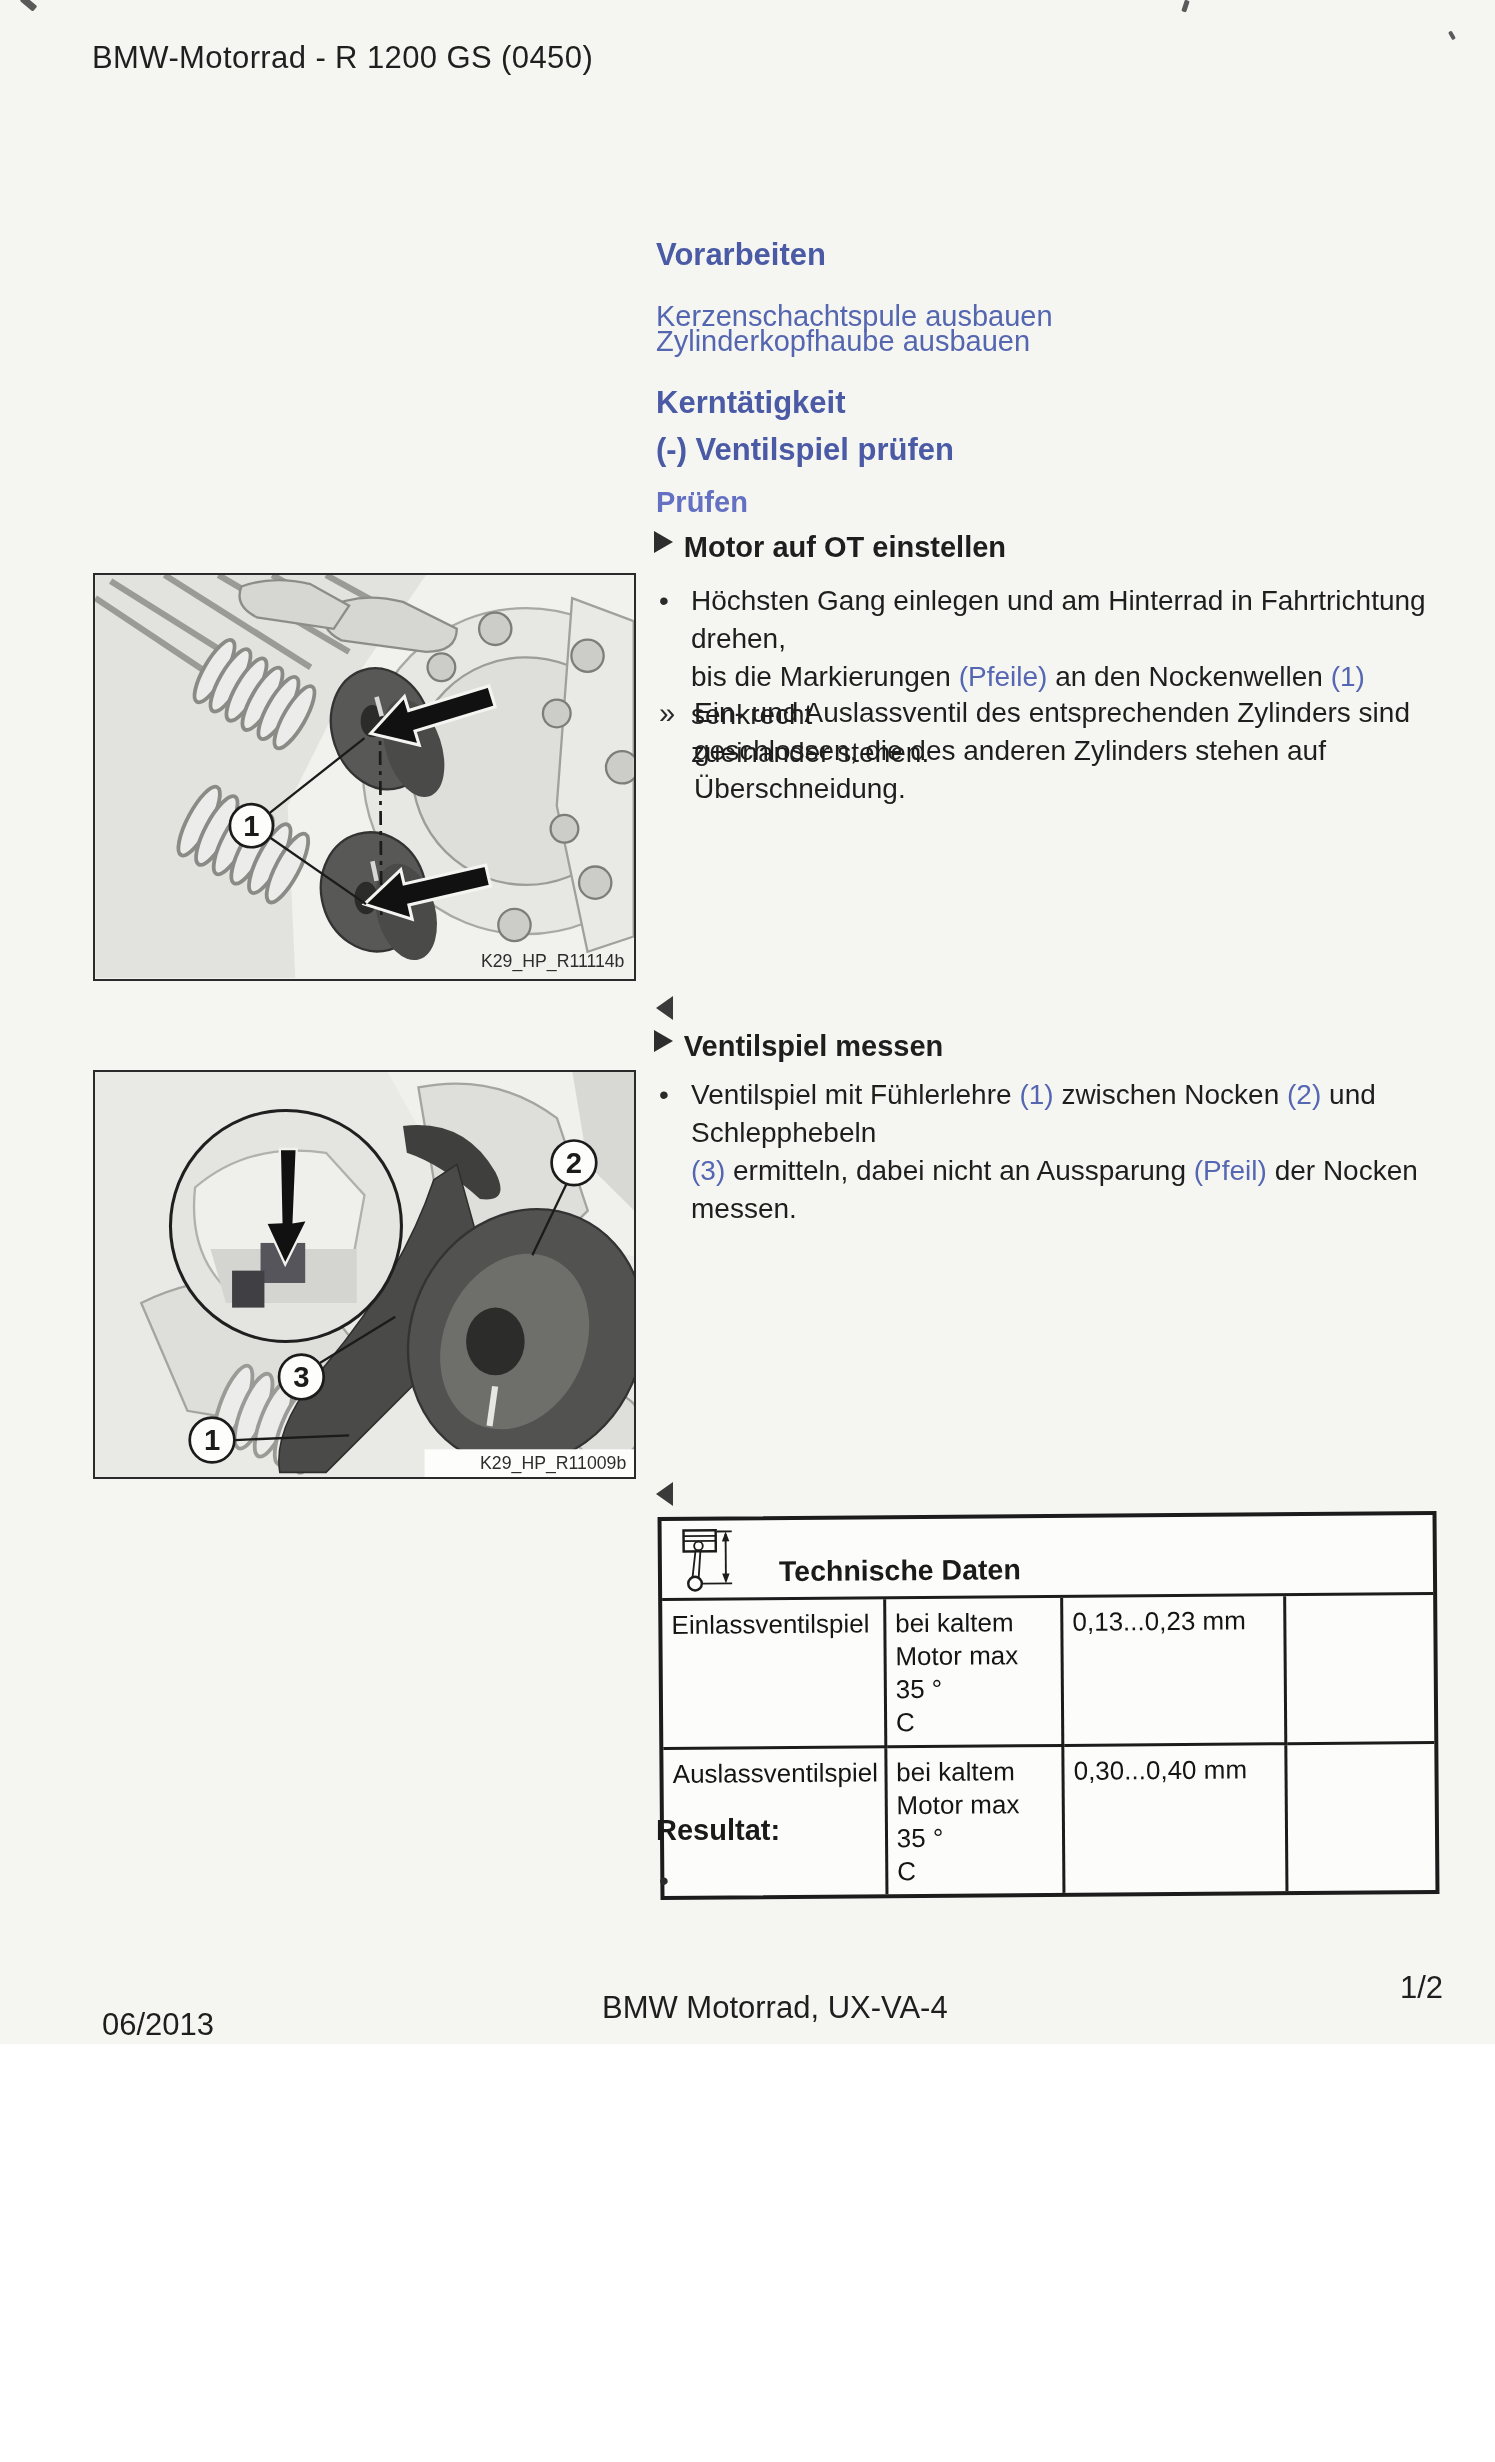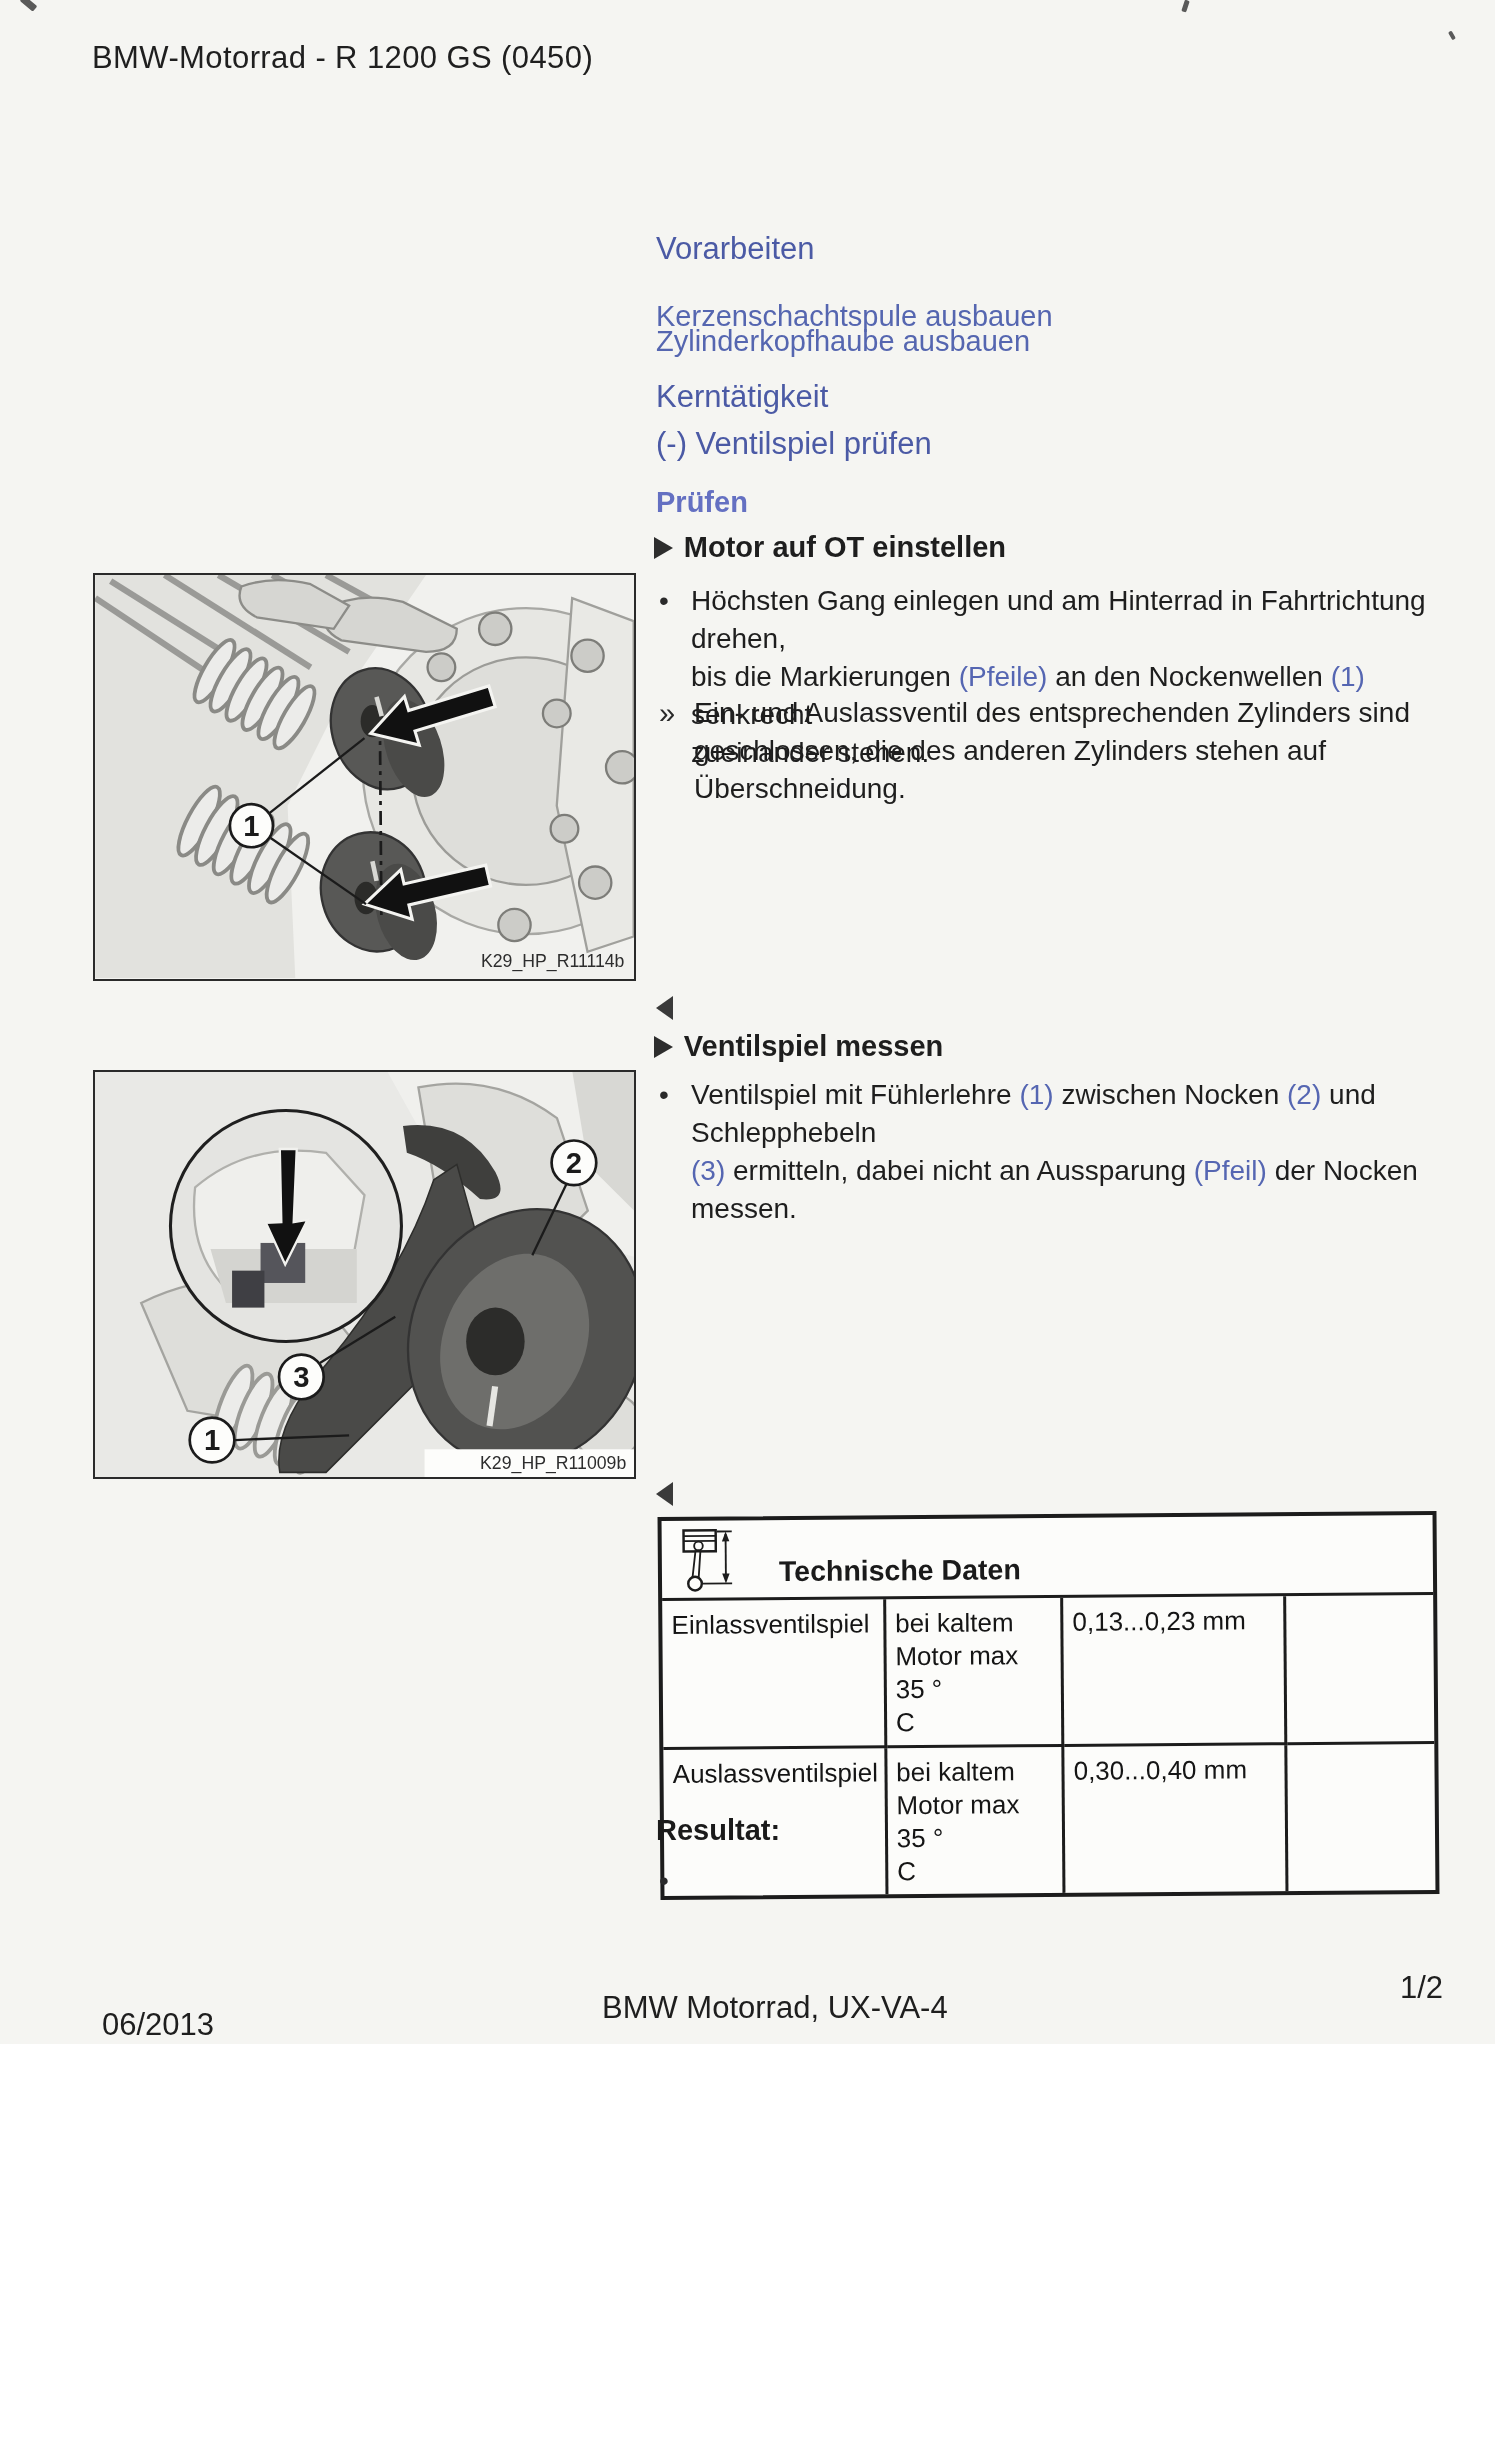--- a/index.html
+++ b/index.html
@@ -8,25 +8,25 @@
   .page { position:relative; width:1495px; height:1744px; background:#fefefe; }
   .scan-area { position:absolute; left:0; top:0; width:1495px; height:2044px; background:#f5f5f2; }
   .spk { position:absolute; background:#5a5a5a; border-radius:1.5px; }
 
   .doc-header { position:absolute; left:92px; top:40px; font-size:31px; color:#1f1f1f; letter-spacing:0.4px; }
 
   .title-row { position:absolute; left:97px; top:165px; display:flex; align-items:center; gap:15.4px; }
   .folder-icon { width:42px; height:37px; flex:0 0 auto; }
   .doc-title { font-size:32px; font-weight:bold; color:#4b5aa5; }
 
-  .h-blue { position:absolute; left:656px; font-size:31px; font-weight:normal; color:#4b5aa5; }
+  .h-blue { position:absolute; left:656px; font-size:31px; font-weight:bold; color:#4b5aa5;margin-top:6px; }
   .link-blue { position:absolute; left:656px; font-size:29px; color:#5566b0; cursor:pointer; }
   .h-pruefen { position:absolute; left:656px; font-size:29px; font-weight:bold; color:#6470c2; }
 
-  .step-heading { position:absolute; left:654px; display:flex; align-items:center; gap:10.8px; }
+  .step-heading { position:absolute; left:654px; display:flex; gap:10.8px; }
   .tri-right { width:0; height:0; border-left:19px solid #2d2d2d; border-top:11.5px solid transparent; border-bottom:11.5px solid transparent; }
   .step-title { font-size:29px; font-weight:bold; color:#1e1e1e; }
 
   .tri-back { position:absolute; width:0; height:0; border-right:17.7px solid #3a3a3a; border-top:12.3px solid transparent; border-bottom:12.3px solid transparent; }
 
   .bullet-row { position:absolute; left:659px; width:813px; display:flex; }
   .bullet-marker { flex:0 0 32px; font-size:28px; line-height:38px; color:#2a2a2a; }
   .note-marker { flex:0 0 35px; font-size:29px; line-height:38px; color:#2a2a2a; }
   .bullet-text { font-size:28px; line-height:38px; color:#1e1e1e; white-space:pre-wrap; }
   .ref { color:#5566b2; }

